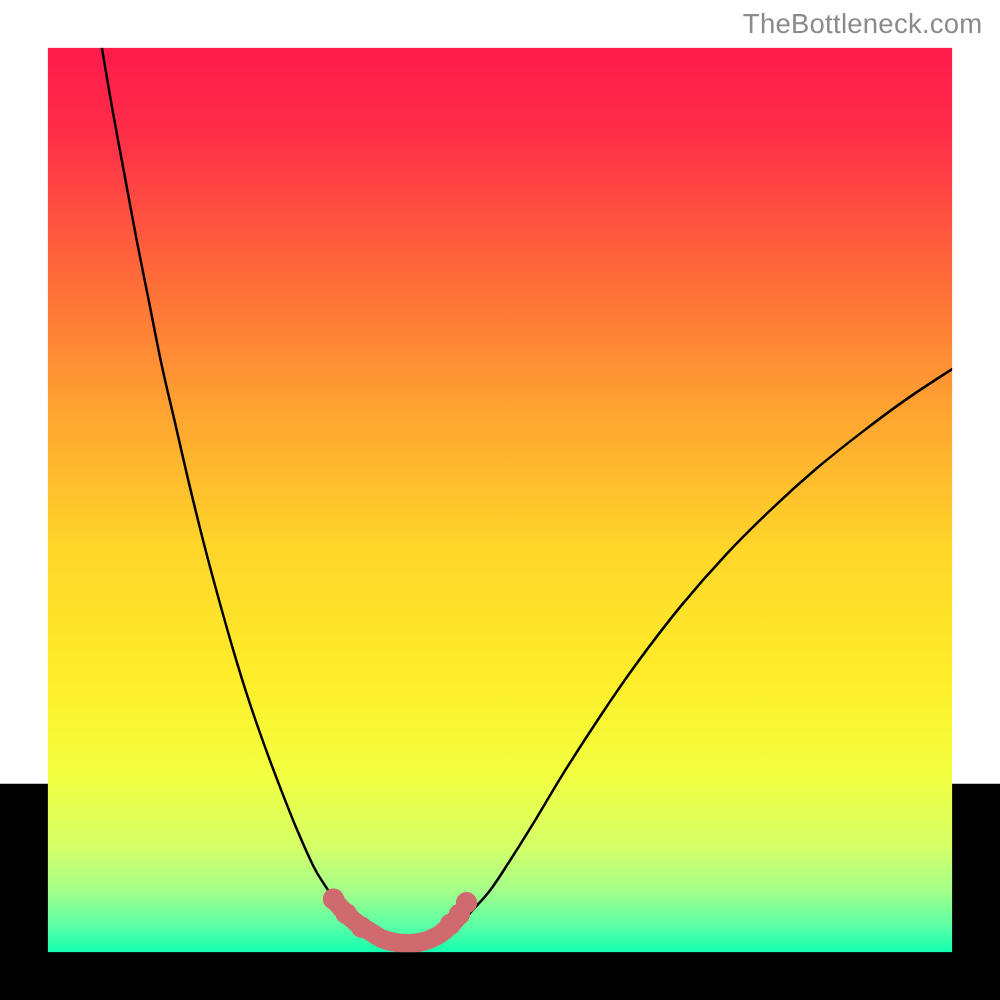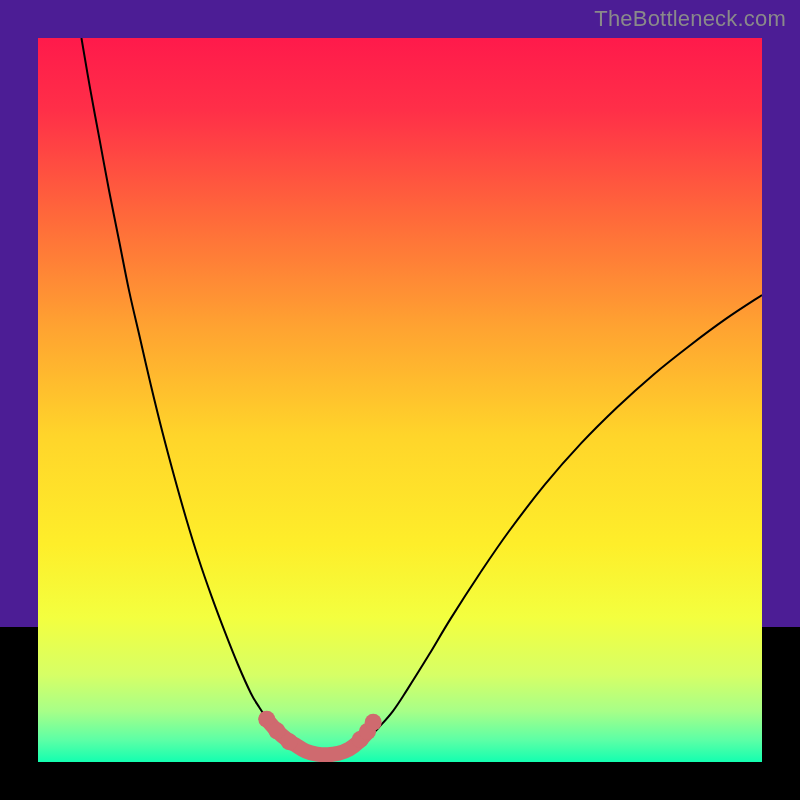--- a/index.html
+++ b/index.html
@@ -9,21 +9,21 @@
     height: 800px;
     background: #000;
     overflow: hidden;
   }
   .frame {
     position: absolute;
     left: 0;
     top: 0;
     width: 800px;
     height: 627px;
-    background: #4c1d95;
+    background: #ffffff;
   }
   .plot {
     position: absolute;
     left: 38px;
     top: 38px;
     width: 724px;
     height: 724px;
     overflow: hidden;
   }
   .watermark {

